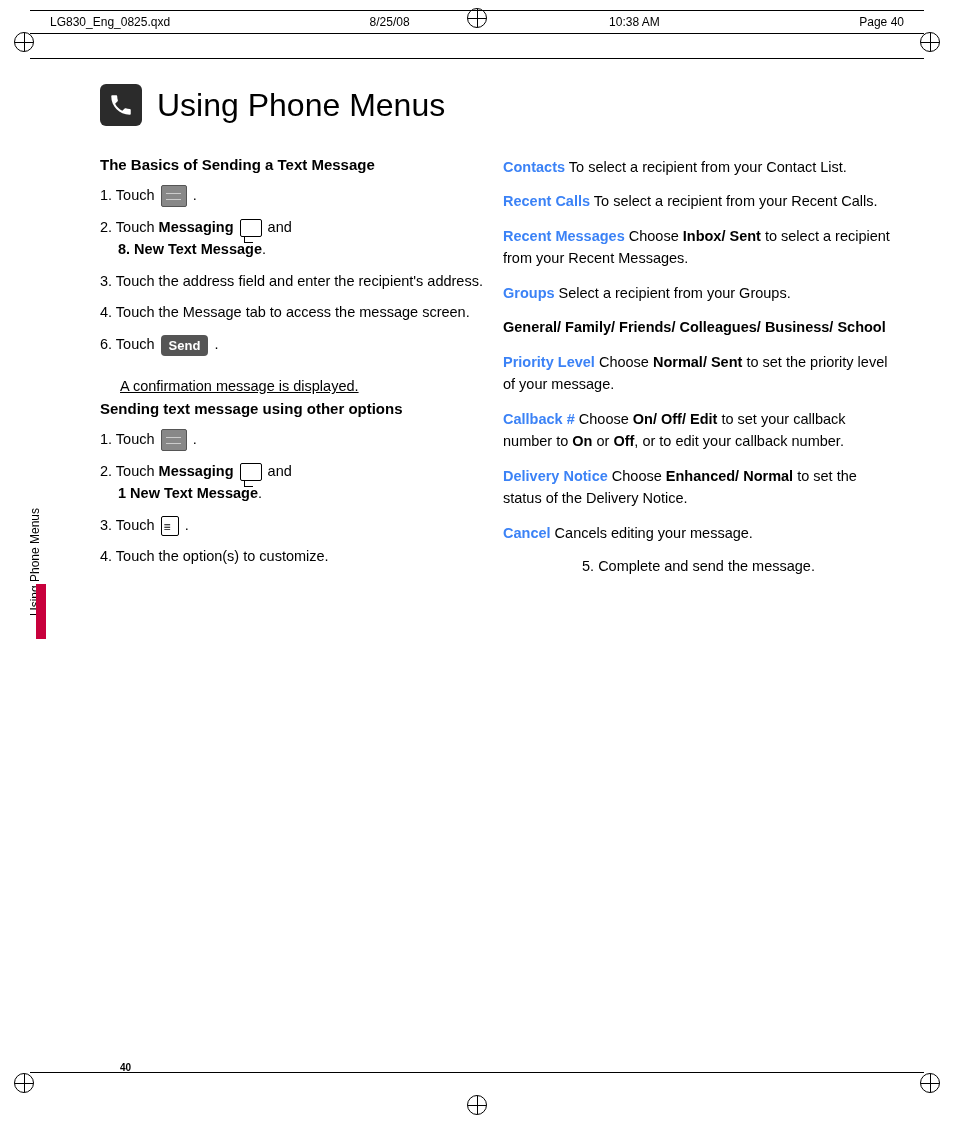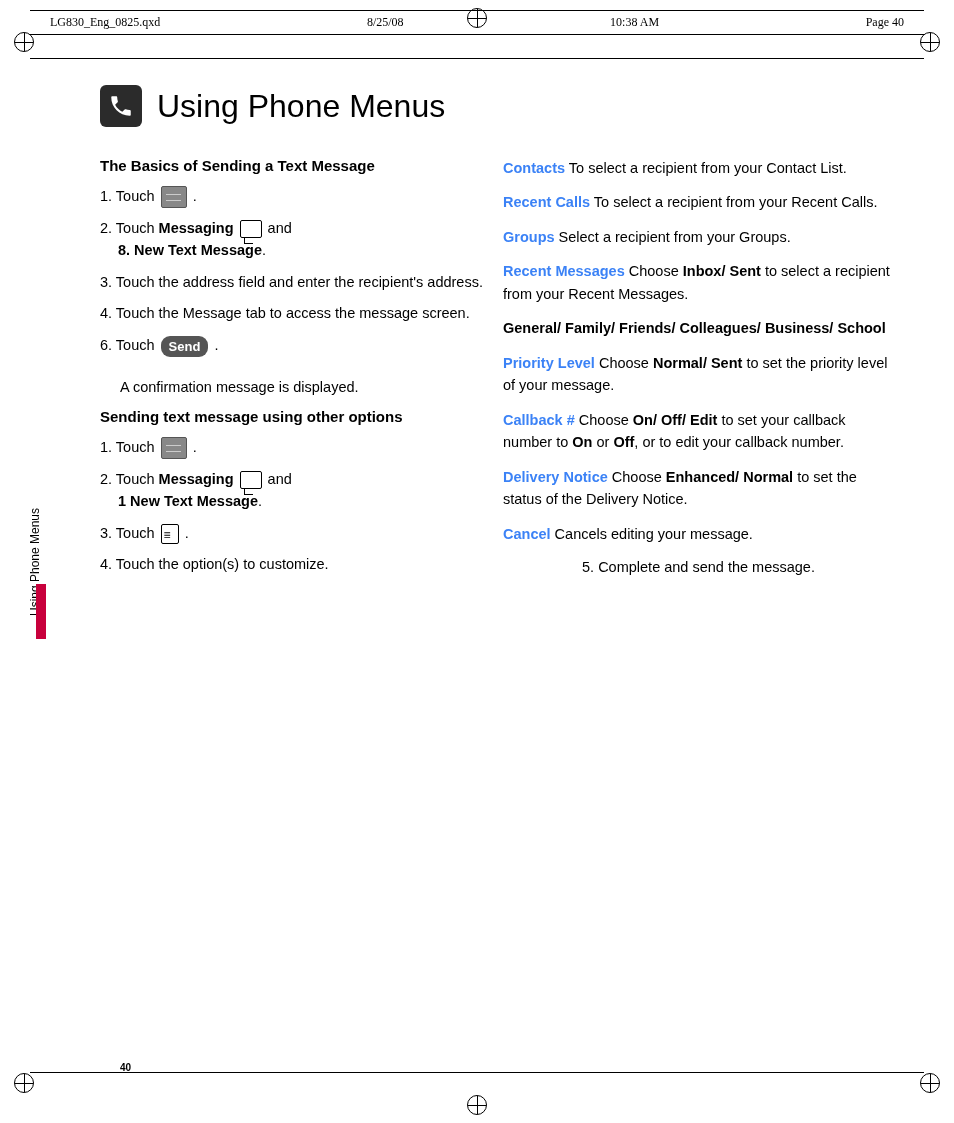--- a/index.html
+++ b/index.html
@@ -13,21 +13,21 @@
       color: #000;
       position: relative;
     }
 
     
     .page-header {
       border-top: 1px solid #000;
       border-bottom: 1px solid #000;
       padding: 4px 20px;
       font-size: 12px;
-      font-family: Liberation Serif, serif;
+      font-family: Liberation Sans, sans-serif;
       display: flex;
       justify-content: space-between;
       margin: 10px 30px 0 30px;
     }
 
     
     .reg-mark {
       position: absolute;
       width: 20px;
       height: 20px;
@@ -220,36 +220,37 @@
       color: #000;
     }
 
     .send-btn {
       display: inline-block;
       background: #555;
       color: #fff;
       padding: 1px 8px;
       font-size: 13px;
       font-weight: bold;
-      border-radius: 9px;
+      border-radius: 4px;
       vertical-align: middle;
       margin: 0 2px;
     }
 
     b.messaging {
       font-weight: bold;
     }
 
     
     .indented-note {
       padding-left: 20px;
       font-size: 14.5px;
       line-height: 1.5;
-      margin-bottom: 9px;
+      margin-bottom: 2px;
       margin-top: 4px;
+      text-decoration: underline;
     }
 
     
     .right-term {
       margin-bottom: 12px;
       font-size: 14.5px;
       line-height: 1.55;
     }
 
     .term-label-orange {
@@ -427,27 +428,27 @@
         <span class="term-label-orange">Contacts</span>
         <span> To select a recipient from your Contact List.</span>
       </div>
 
       <div class="right-term">
         <span class="term-label-orange">Recent Calls</span>
         <span> To select a recipient from your Recent Calls.</span>
       </div>
 
       <div class="right-term">
+        <span class="term-label-orange">Recent Messages</span>
+        <span> Choose <b>Inbox/ Sent</b> to select a recipient from your Recent Messages.</span>
+      </div>
+
+      <div class="right-term">
         <span class="term-label-orange">Groups</span>
         <span> Select a recipient from your Groups.</span>
-      </div>
-
-      <div class="right-term">
-        <span class="term-label-orange">Recent Messages</span>
-        <span> Choose <b>Inbox/ Sent</b> to select a recipient from your Recent Messages.</span>
       </div>
 
       <div class="right-term">
         <span class="term-label-black">General/ Family/ Friends/ Colleagues/ Business/ School</span>
       </div>
 
       <div class="right-term">
         <span class="term-label-orange">Priority Level</span>
         <span> Choose <b>Normal/ Sent</b> to set the priority level of your message.</span>
       </div>

